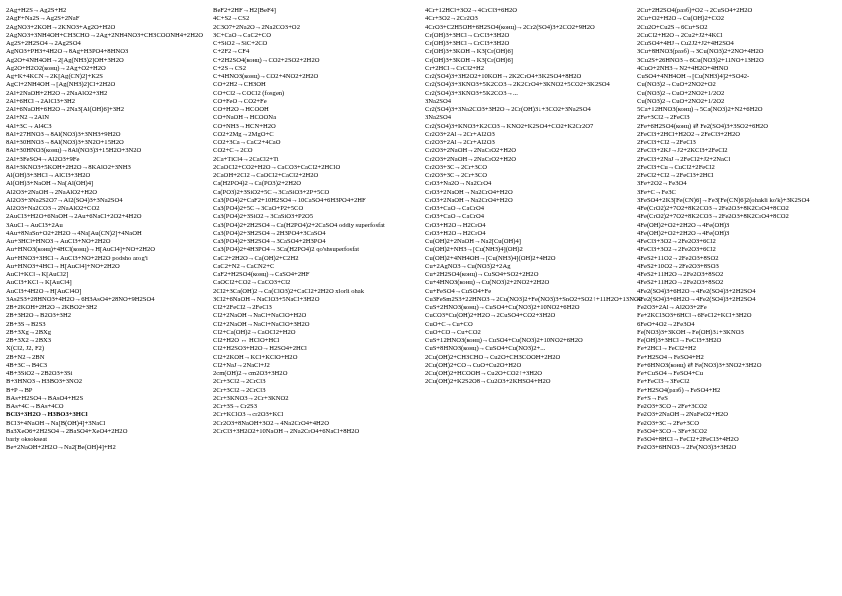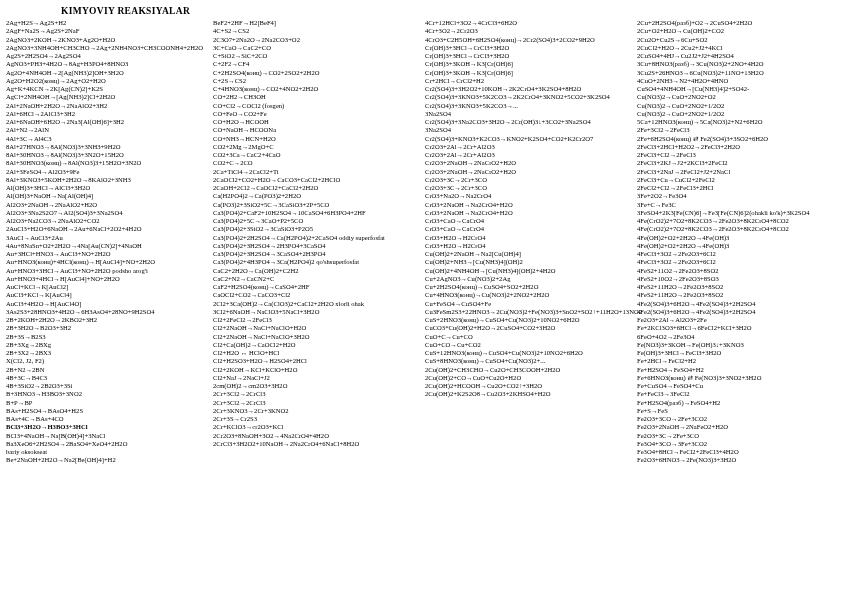--- a/index.html
+++ b/index.html
@@ -42,21 +42,20 @@
     white-space:nowrap;
     overflow:visible;
     letter-spacing:0px;
   }
   .line.b{font-weight:bold;}
 </style>
 </head>
 <body>
 
 <div id="page">
-  <div class="title">KIMYOVIY REAKSIYALAR</div>
   <div class="cols">
     <div class="col c1">
         <div class="line">2Ag+H2S→Ag2S+H2</div>
         <div class="line">2AgF+Na2S→Ag2S+2NaF</div>
         <div class="line">2AgNO3+2KOH→2KNO3+Ag2O+H2O</div>
         <div class="line">2AgNO3+3NH4OH+CH3CHO→2Ag+2NH4NO3+CH3COONH4+2H2O</div>
         <div class="line">Ag2S+2H2SO4→2Ag2SO4</div>
         <div class="line">AgNO3+PH3+4H2O→8Ag+H3PO4+8HNO3</div>
         <div class="line">Ag2O+4NH4OH→2[Ag(NH3)2]OH+3H2O</div>
         <div class="line">Ag2O+H2O2(конц)→2Ag+O2+H2O</div>

